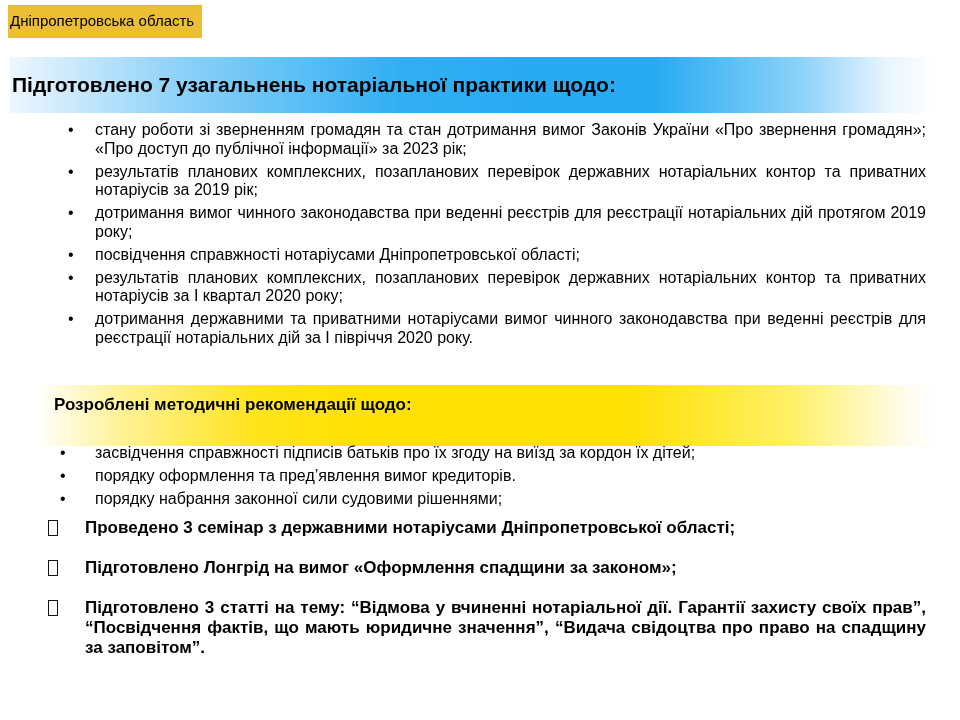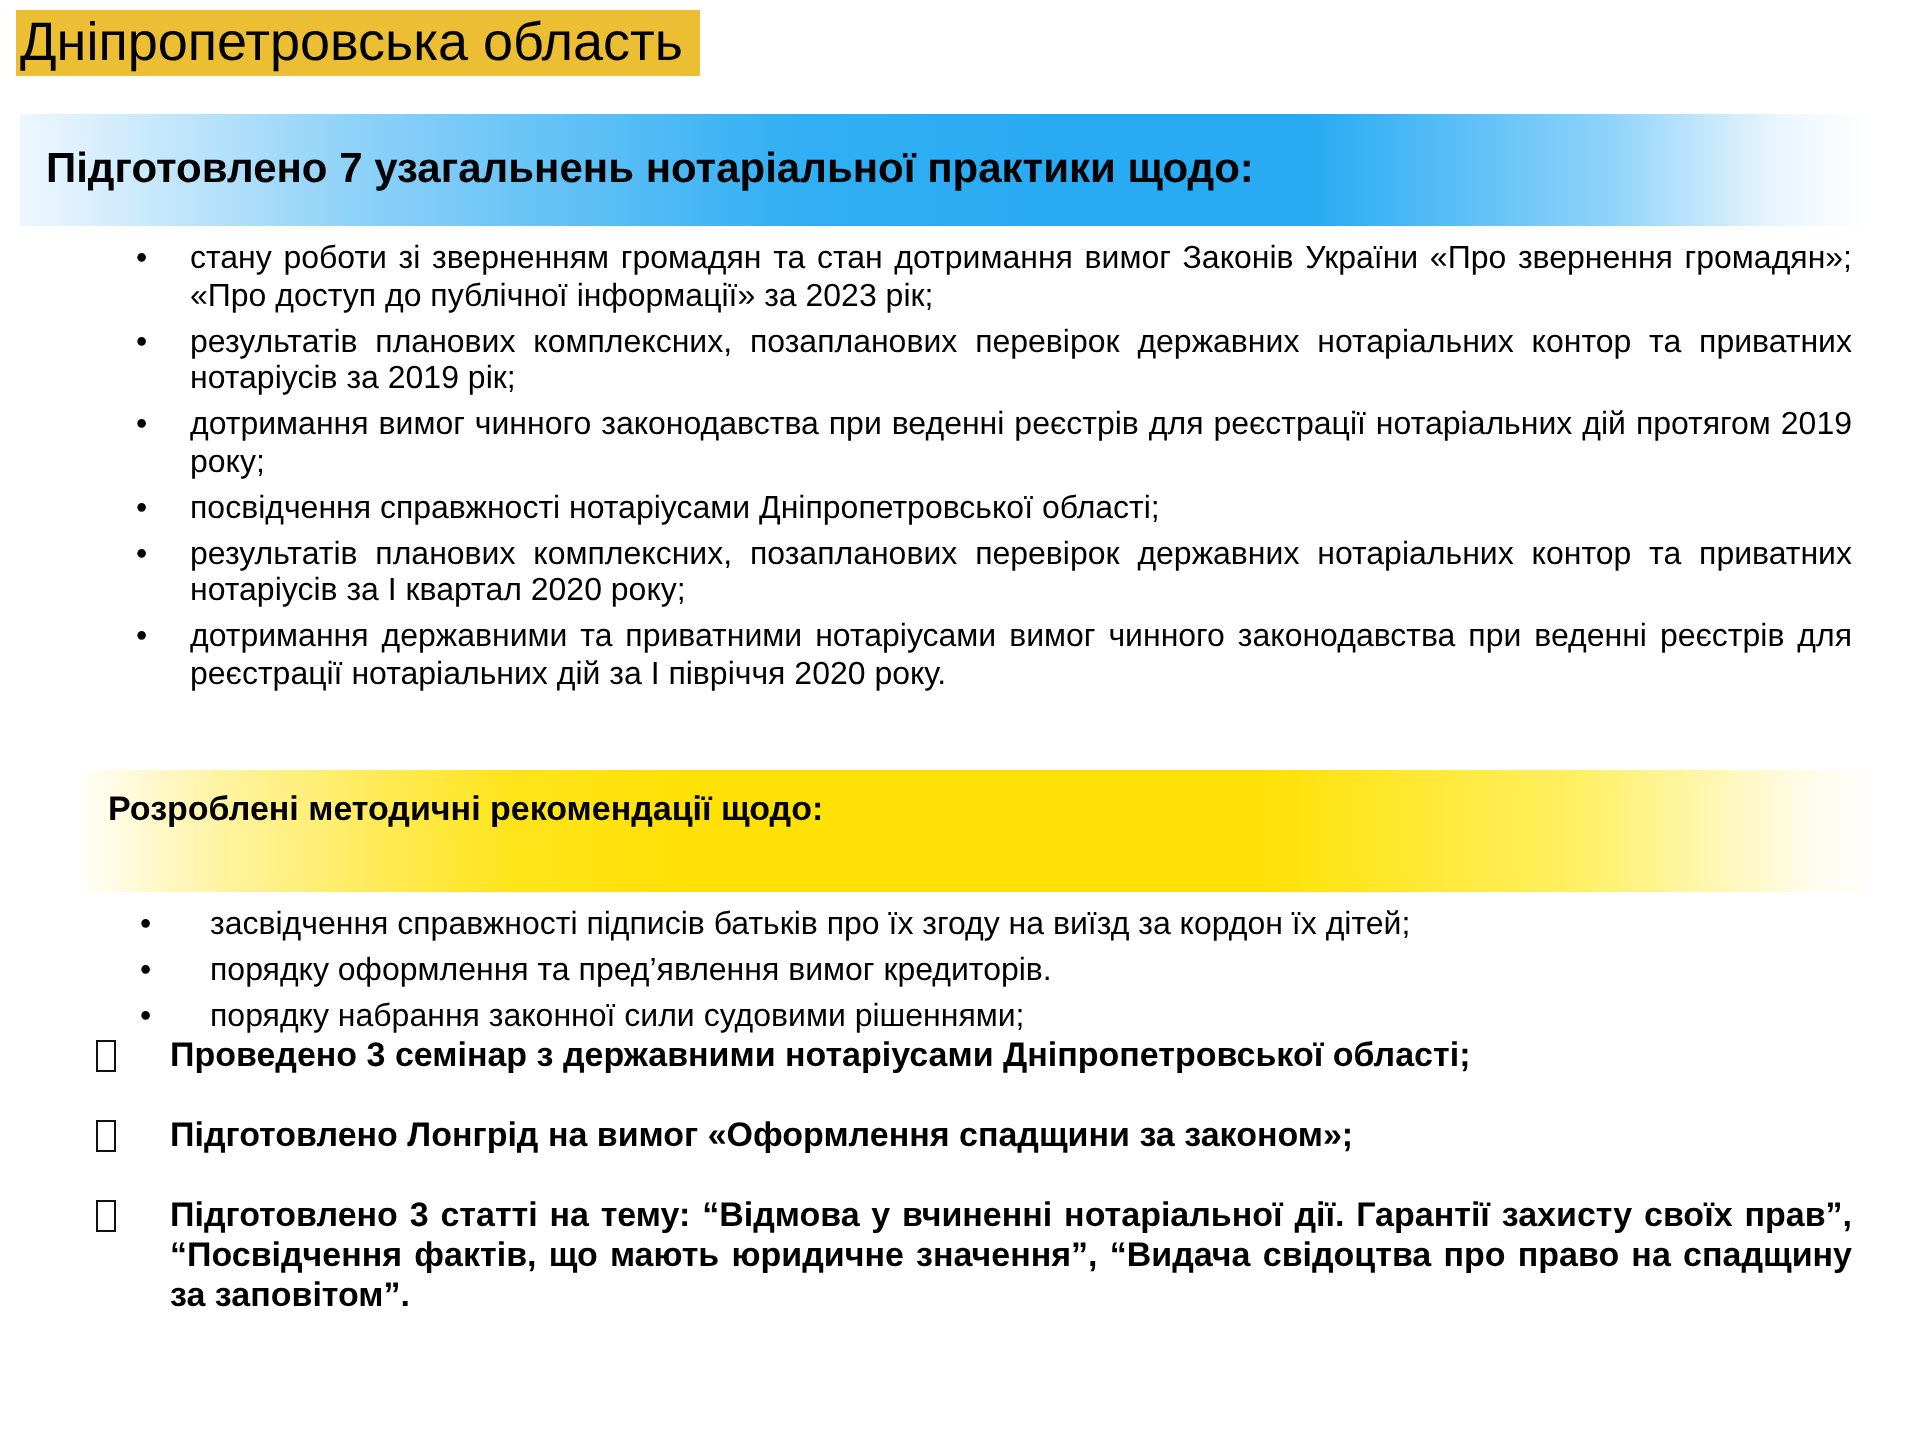--- a/index.html
+++ b/index.html
@@ -9,39 +9,39 @@
     position: relative;
     overflow: hidden;
     font-family: "Liberation Sans", sans-serif;
     color: #000;
   }
 
   
   .region-title {
     position: absolute; left: 8px; top: 5px;
     background: #EBBE33;
-    font-size: 27px;
+    font-size: 15px;
     line-height: 32px;
     padding: 0 8px 1px 2px;
     white-space: nowrap;
   }
 
   
   .blue-bar {
     position: absolute; left: 10px; top: 57px;
     width: 924px; height: 56px;
     background: linear-gradient(90deg,
       #eef7fe 0%, #8ed2f8 18%, #32aff3 42%,
       #29abf3 55%, #29abf3 70%, #8fd3f9 86%,
       #e9f5fe 95%, #ffffff 100%);
     display: flex; align-items: center;
   }
   .blue-bar .bar-text {
     font-size: 21px; font-weight: bold;
-    padding-left: 13px;
+    padding-left: 2px;
   }
 
   
   .list1 {
     position: absolute; left: 40px; top: 121px;
     width: 886px;
     margin: 0; padding: 0; list-style: none;
     font-size: 16px; line-height: 18.5px;
   }
   .list1 li {
@@ -68,21 +68,21 @@
   .yellow-bar .bar-text {
     display: block;
     font-size: 17px; font-weight: bold;
     padding: 10px 0 0 14px;
   }
 
   
   .list2 {
     position: absolute; left: 40px; top: 444px;
     width: 880px;
-    margin: 10px; padding: 0; list-style: none;
+    margin: 0; padding: 0; list-style: none;
     font-size: 16px; line-height: 17px;
   }
   .list2 li {
     position: relative;
     padding-left: 55px;
     margin-bottom: 6px;
   }
   .list2 li::before {
     content: "•";
     position: absolute; left: 20px; top: 0;

